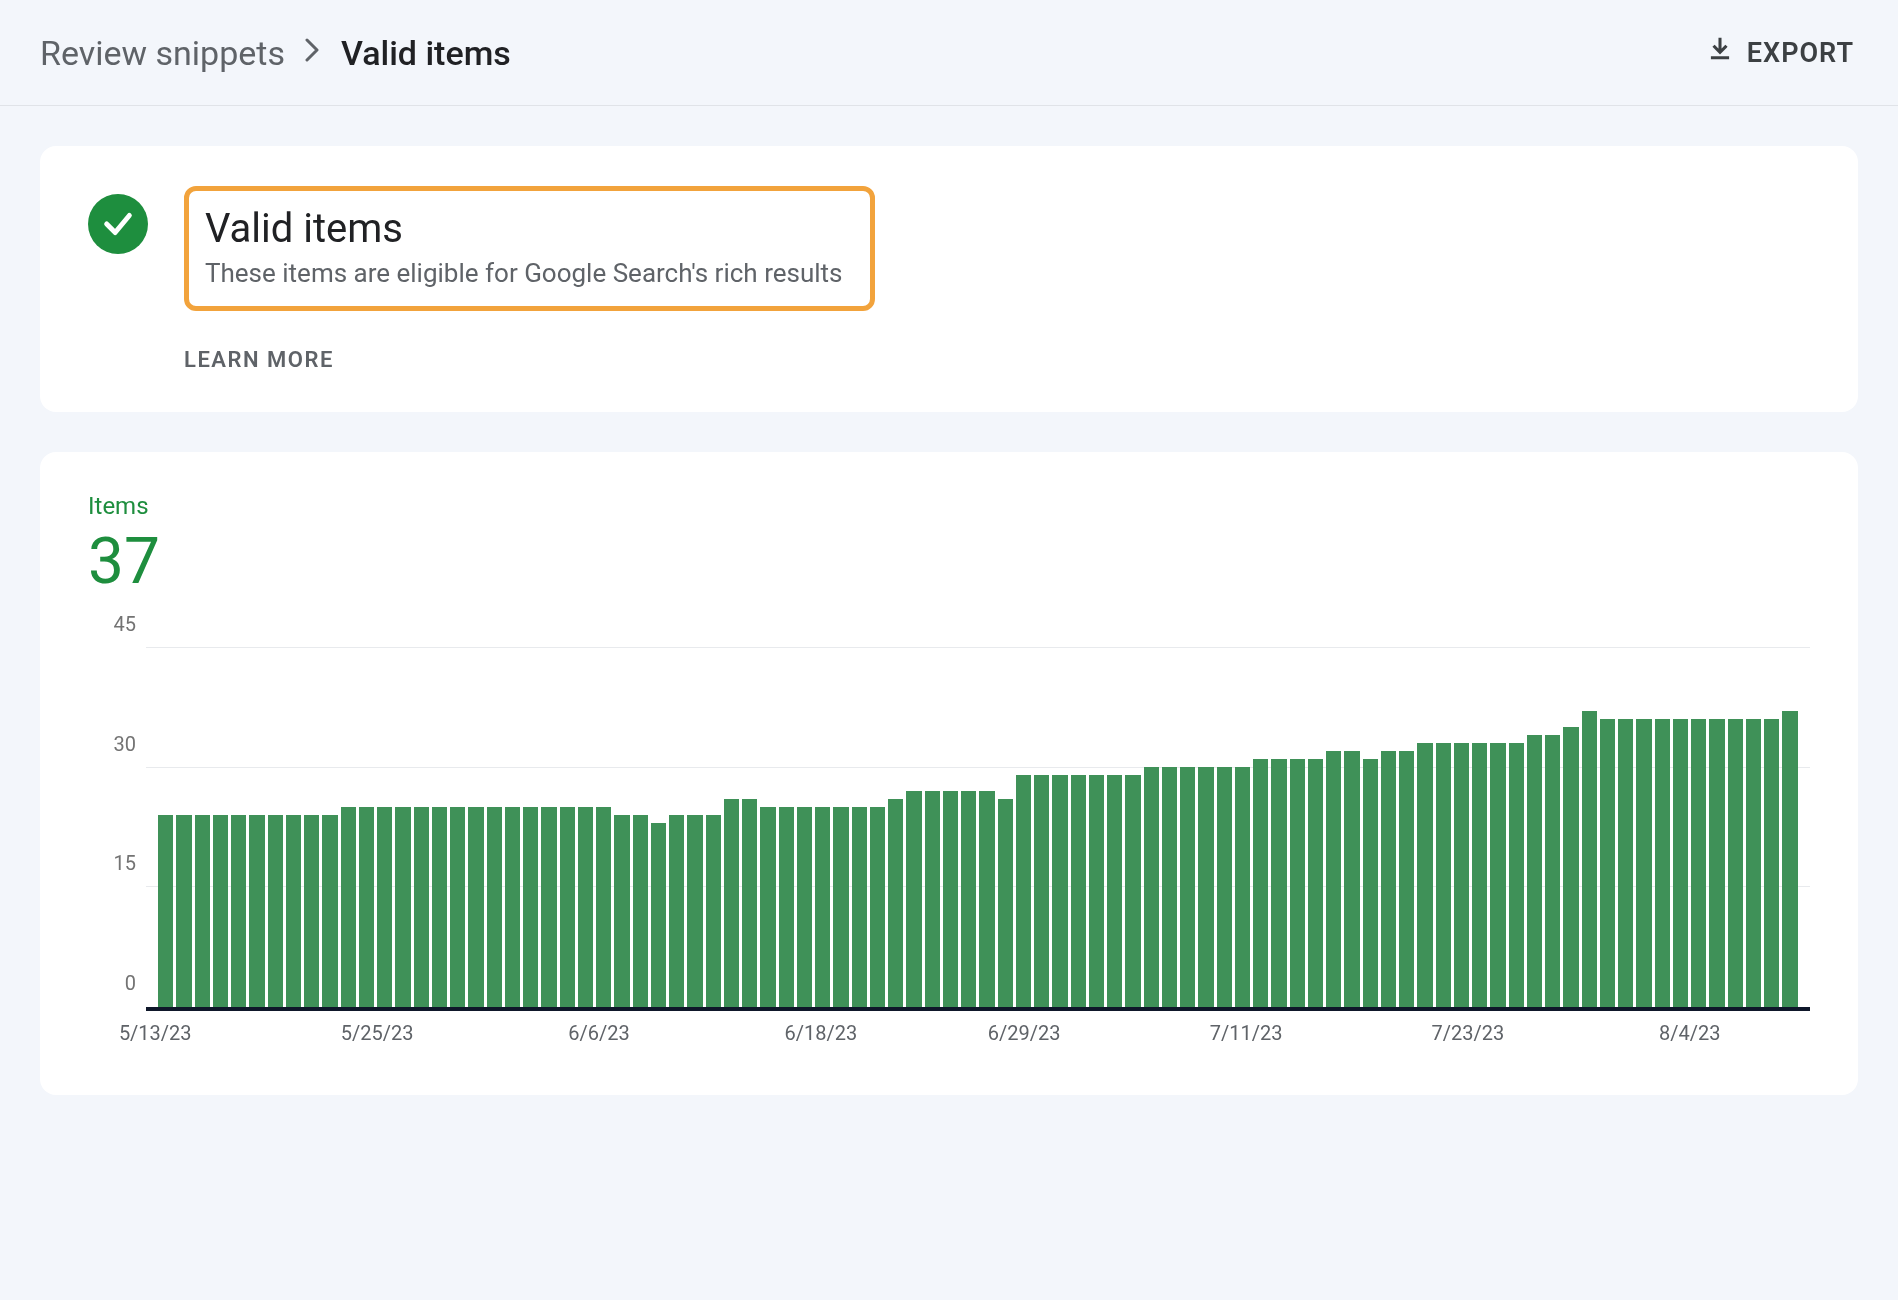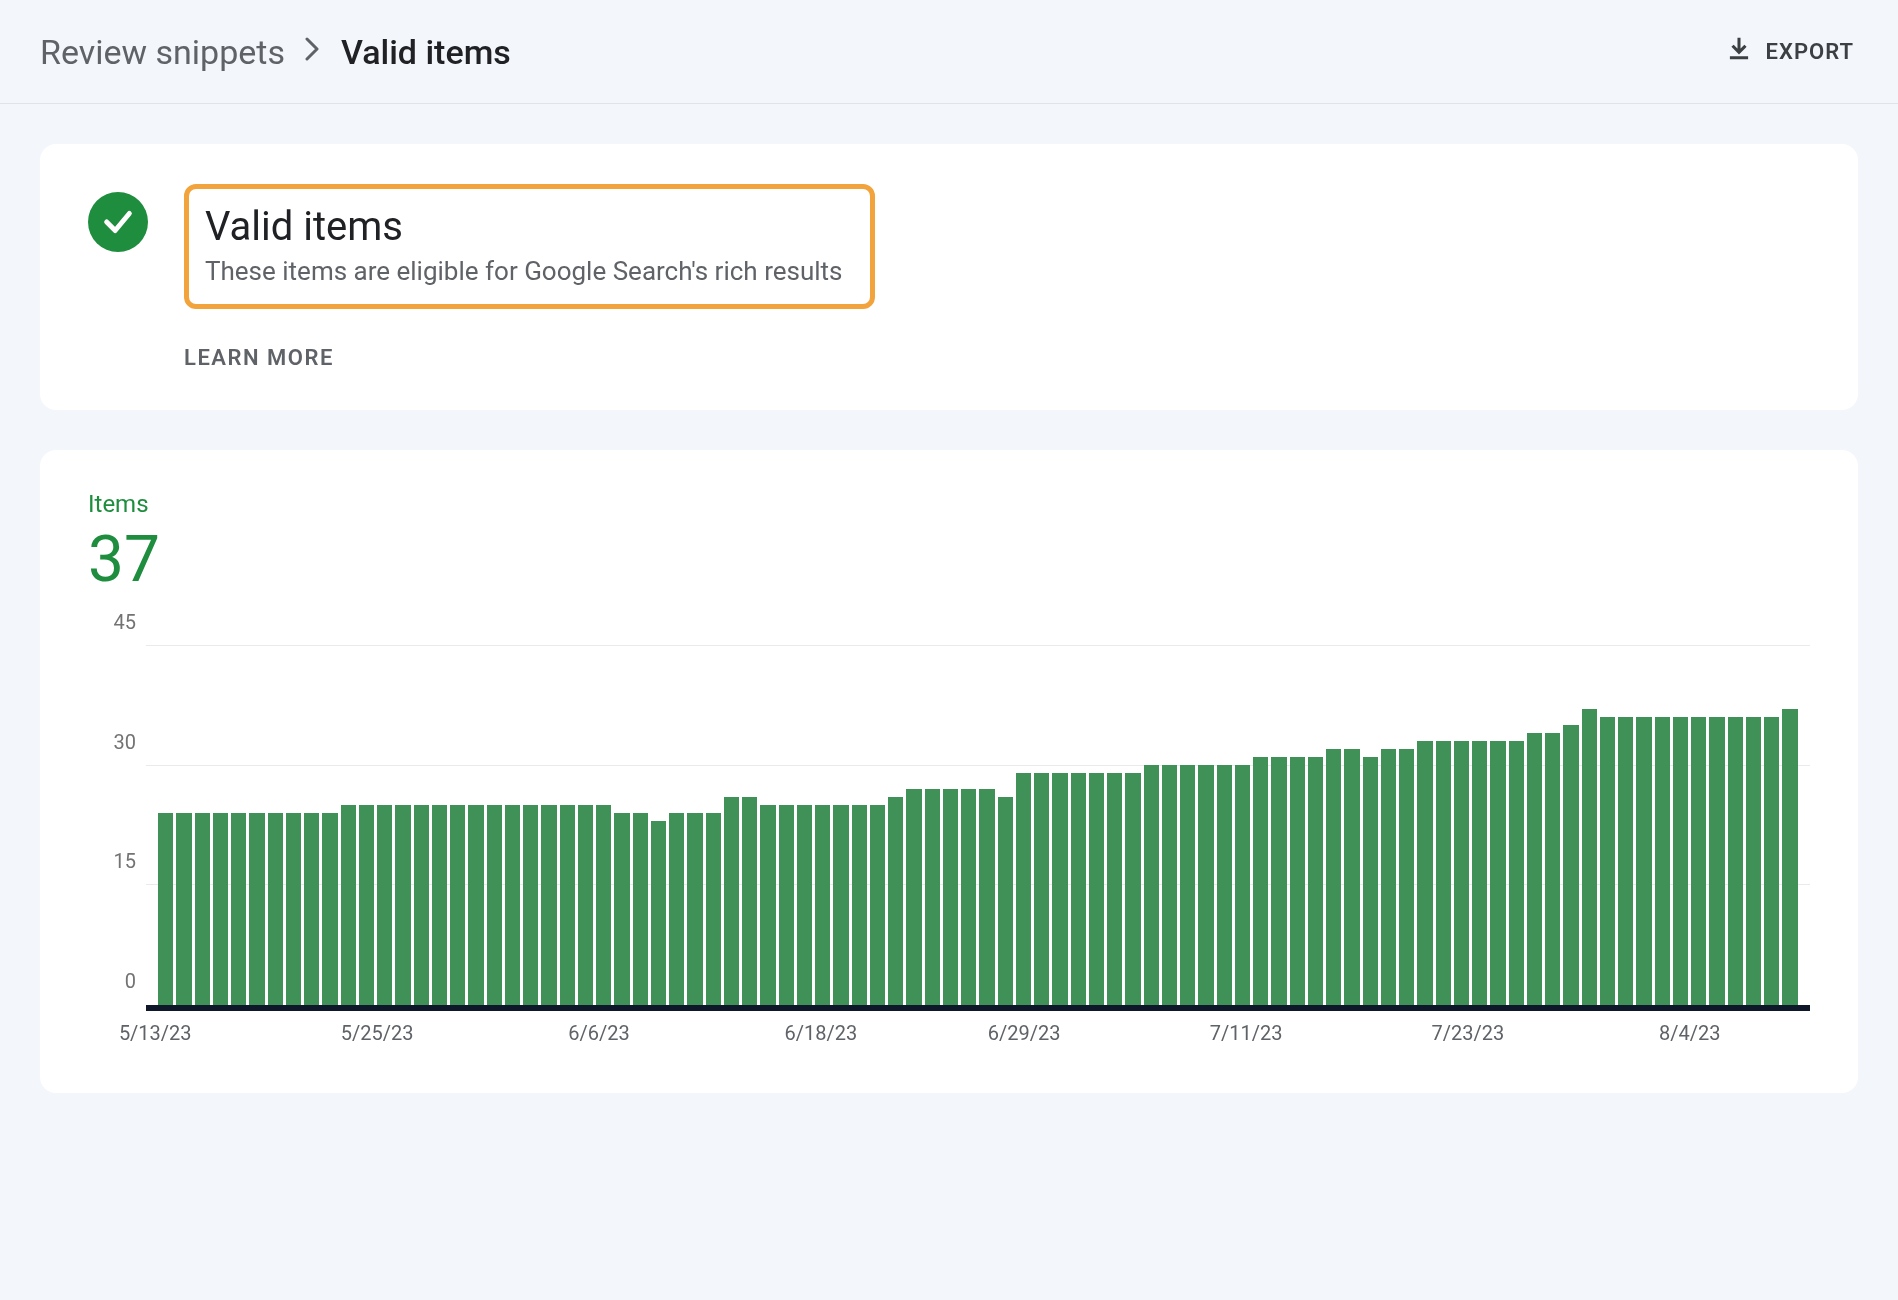--- a/index.html
+++ b/index.html
@@ -34,21 +34,21 @@
   }
   .header-actions {
     display: flex;
     align-items: center;
     gap: 28px;
   }
   .export-btn {
     display: flex;
     align-items: center;
     gap: 14px;
-    font-size: 22px;
+    font-size: 27px;
     font-weight: 600;
     letter-spacing: 1px;
     color: #3c4043;
     cursor: pointer;
     padding: 8px 4px;
   }
   .share-btn {
     display: flex;
     align-items: center;
     gap: 14px;
@@ -157,21 +157,21 @@
   }
   .bar {
     flex: 1;
     background: #3f9158;
     min-width: 0;
   }
   .x-axis {
     position: relative;
     margin-left: 58px;
     height: 40px;
-    border-top: 6px solid #0f172a;
+    border-top: 4px solid #0f172a;
   }
   .x-tick {
     position: absolute;
     top: 10px;
     font-size: 20px;
     color: #5f6368;
     transform: translateX(-50%);
     white-space: nowrap;
   }
 </style>

